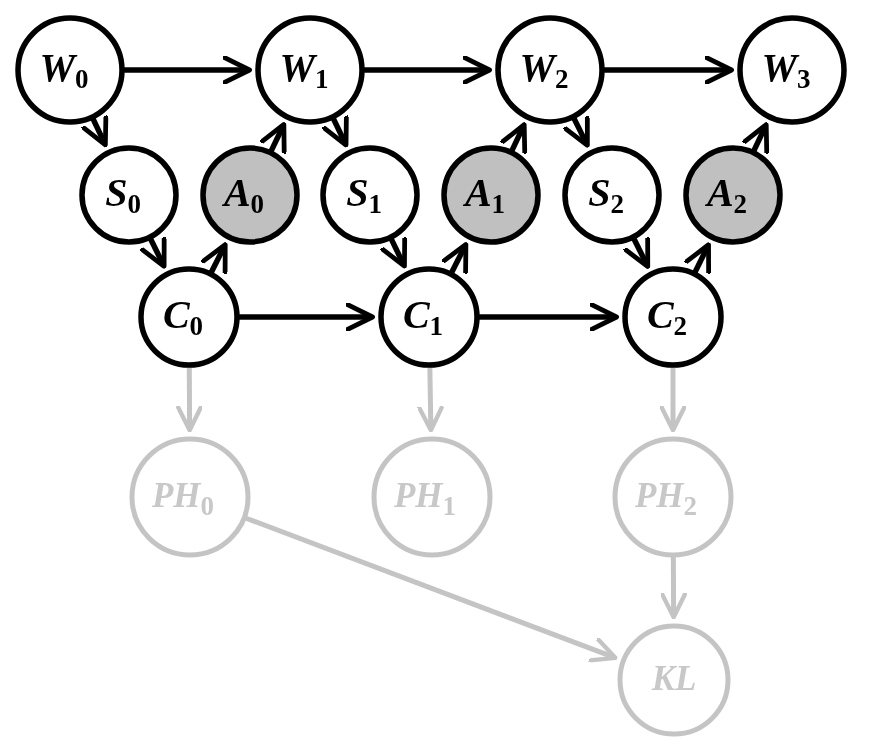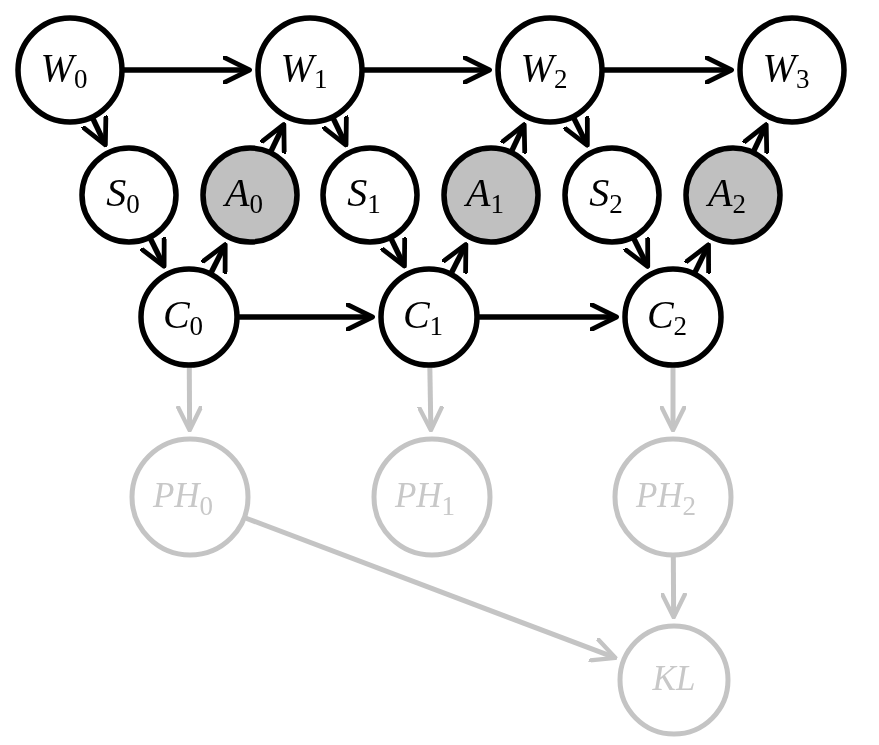--- a/index.html
+++ b/index.html
@@ -10,20 +10,21 @@
   body {
     width: 879px;
     height: 745px;
     font-family: "Liberation Serif", serif;
     overflow: hidden;
   }
   #diagram-root {
     position: relative;
     width: 879px;
     height: 745px;
+    font-weight: bold;
   }
   svg#graph {
     display: block;
     width: 879px;
     height: 745px;
   }
   .node-circle {
     fill: #ffffff;
     stroke: #000000;
     stroke-width: 5.5;

